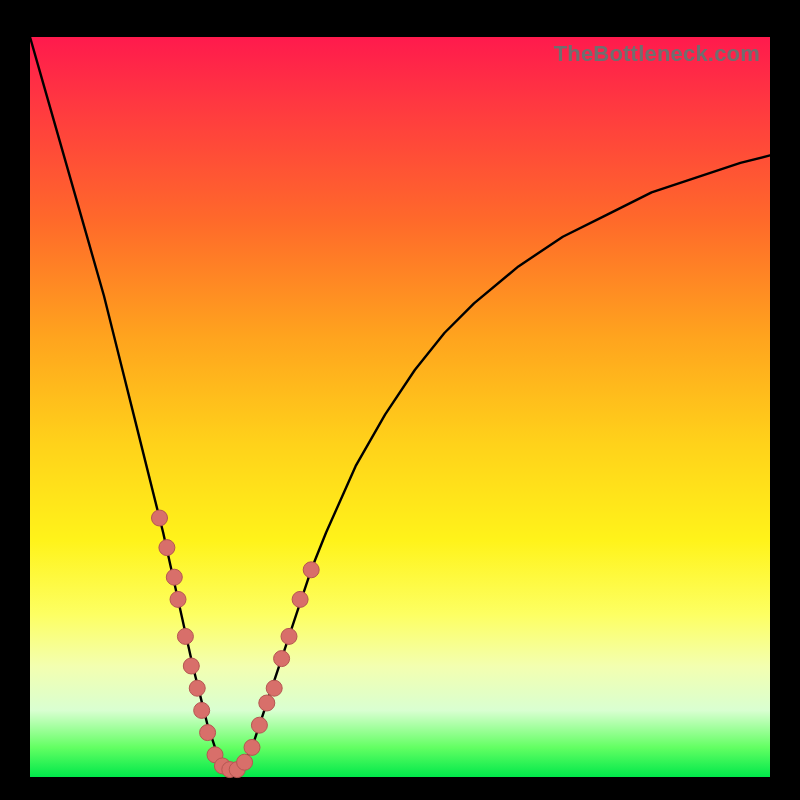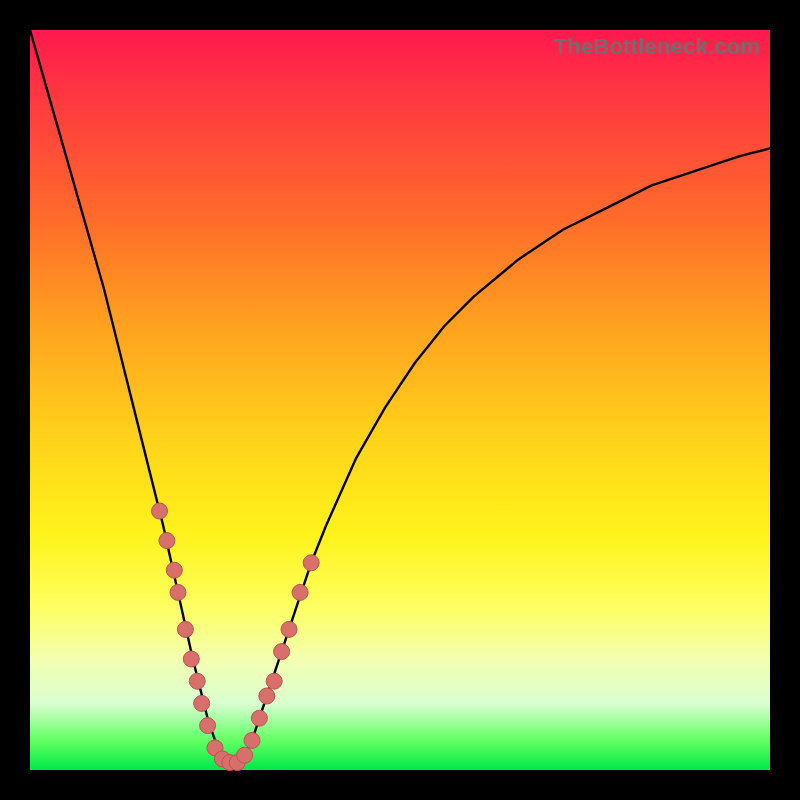--- a/index.html
+++ b/index.html
@@ -12,21 +12,21 @@
   }
   .frame {
     position: relative;
     width: 800px;
     height: 800px;
     background: #000;
   }
   .plot {
     position: absolute;
     left: 30px;
-    top: 30px;
+    top: 37px;
     width: 740px;
     height: 740px;
     background: linear-gradient(to bottom,
       #ff1a4d 0%,
       #ff3b3f 10%,
       #ff6a2a 25%,
       #ffa21e 40%,
       #ffd21a 55%,
       #fff31a 68%,
       #fdff62 78%,

